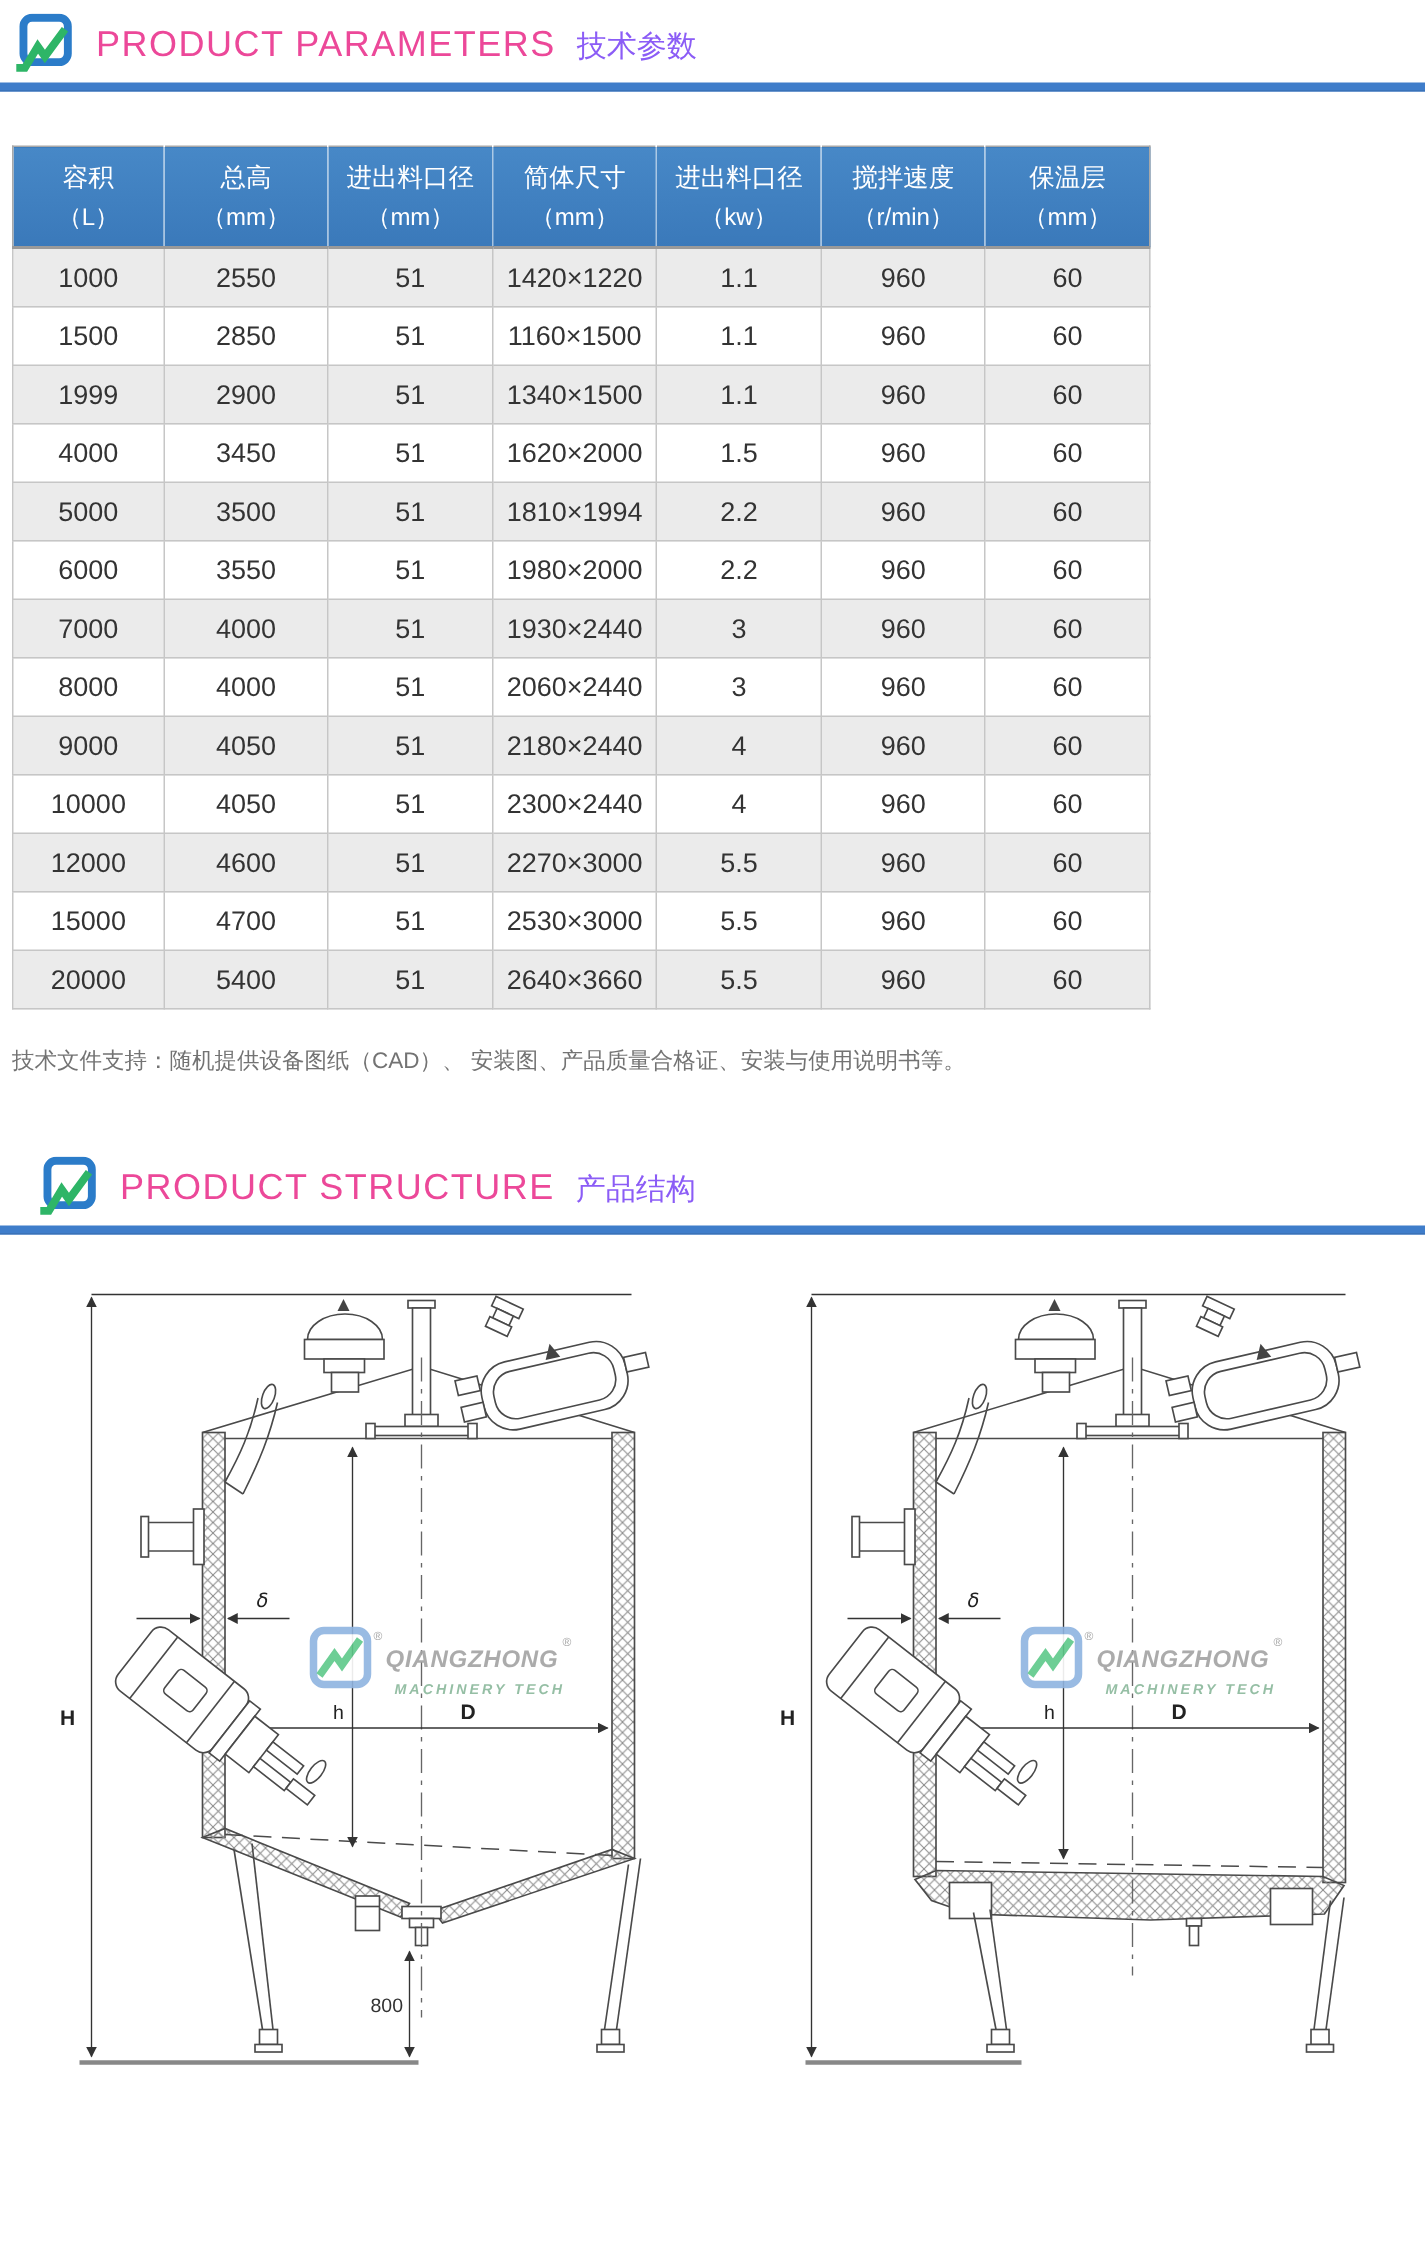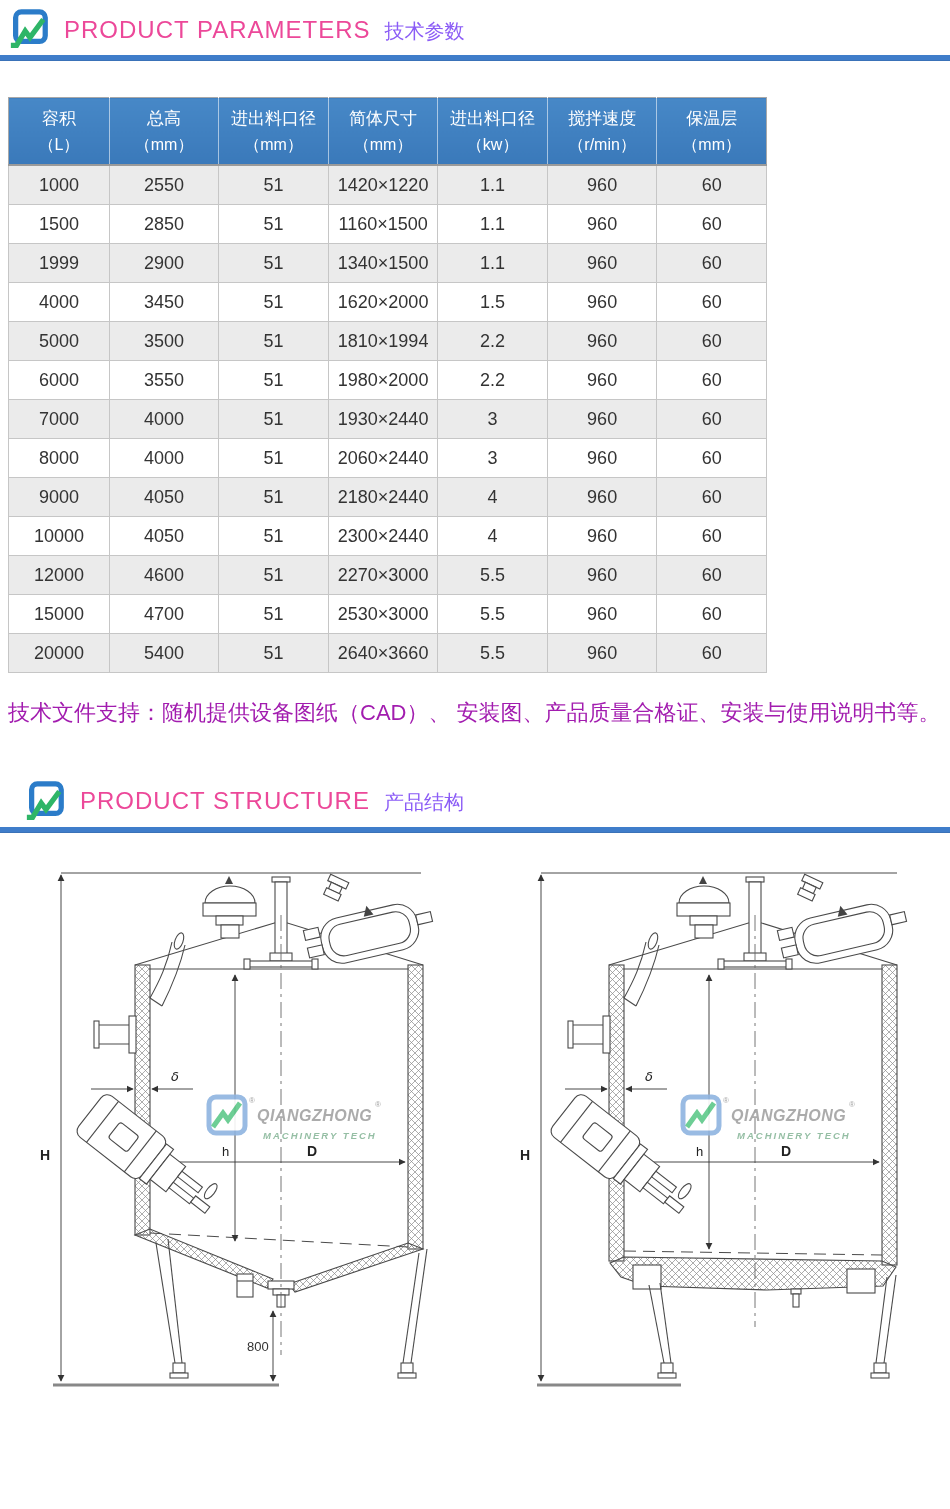--- a/index.html
+++ b/index.html
@@ -16,21 +16,21 @@
 
   
   .tbl-wrap{margin:36px 8px 0;}
   table{width:759px;border-collapse:collapse;table-layout:fixed;text-align:center;color:#333;border:1px solid #a8a8a8;}
   thead th{background:linear-gradient(#4788c7,#3a79ba);color:#fff;font-weight:normal;font-size:17px;height:66px;border-right:1px solid rgba(255,255,255,.55);border-bottom:2px solid #9a9a9a;padding:0;}
   thead th:last-child{border-right:none;}
   thead th .u{font-size:16px;margin-top:5px;}
   tbody td{height:38px;font-size:18px;border:1px solid #c6c6c6;padding:0;}
   tbody tr:nth-child(odd){background:#ebebeb;}
 
-  .note{font-size:22px;color:#a21caf;margin:25px 8px 0;line-height:1.35;}
+  .note{font-size:15px;color:#737373;margin:25px 8px 0;line-height:1.35;}
   .sec2{margin-top:44px;padding-left:24px;}
 
   
   .drawings{display:flex;justify-content:center;gap:44px;margin-top:24px;padding-bottom:8px;}
   .s{stroke:#4a4a4a;fill:none;stroke-width:1.1;}
   .sw{stroke:#4a4a4a;fill:#fff;stroke-width:1.1;}
   .wall{fill:url(#hatch);stroke:#4a4a4a;stroke-width:1.1;}
   .dim{stroke:#333;stroke-width:.9;fill:none;}
   .cl{stroke:#666;stroke-width:.9;stroke-dasharray:16 5 3 5;fill:none;}
   .dash{stroke:#4a4a4a;stroke-width:1;stroke-dasharray:12 7;fill:none;}

